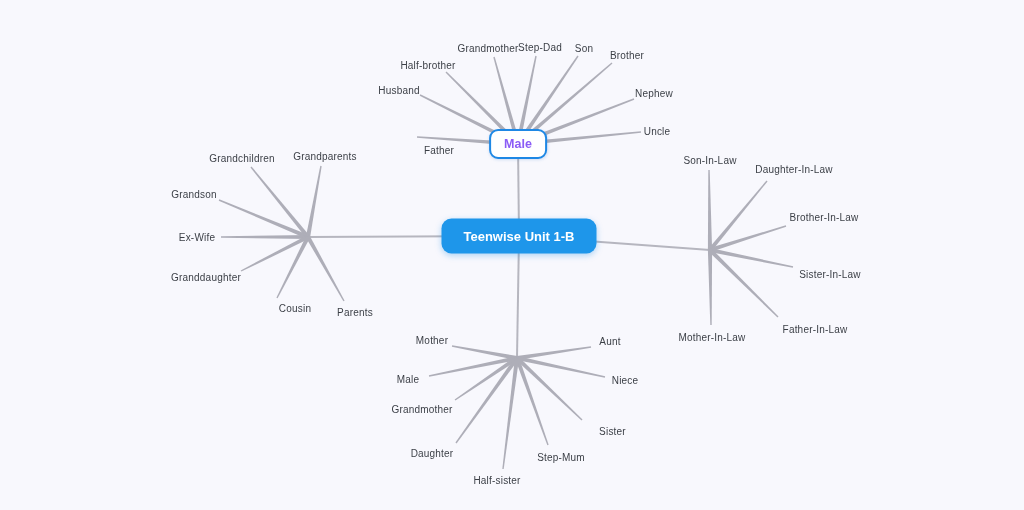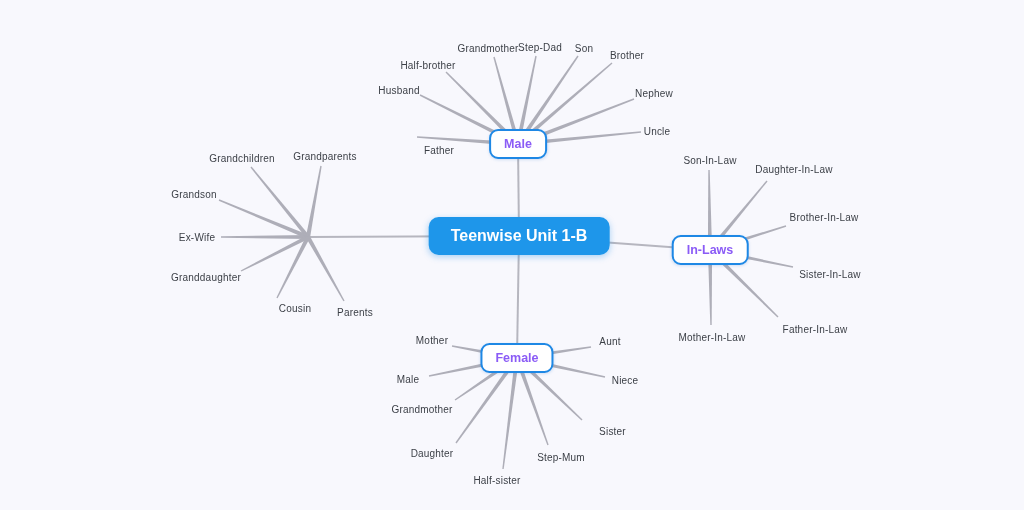--- a/index.html
+++ b/index.html
@@ -41,21 +41,21 @@
     cursor: pointer;
   }
 
   .root-node {
     position: absolute;
     z-index: 5;
     transform: translate(-50%, -50%);
     background: #1e96ea;
     border-radius: 10px;
     padding: 10px 22px;
-    font-size: 16px;
+    font-size: 13px;
     font-weight: 700;
     color: #ffffff;
     white-space: nowrap;
     box-shadow: 0 2px 6px rgba(30, 140, 230, 0.35);
     cursor: pointer;
   }
 </style>
 </head>
 <body>
 
@@ -107,22 +107,20 @@
       <polygon points="515.5505570490656,359.5195772872699 581.5168523496885,420.5065257624233 582.4831476503115,419.4934742375767 518.4494429509344,356.4804227127301" fill="#aeaeb8"></polygon>
       <polygon points="515.2938763680156,356.7756053935171 455.4312921226719,442.5918684645057 456.5687078773281,443.4081315354943 518.7061236319844,359.2243946064829" fill="#aeaeb8"></polygon>
       <polygon points="515.021828084667,358.70486585488874 547.3406093615557,445.2349552849629 548.6593906384443,444.7650447150371 518.978171915333,357.29513414511126" fill="#aeaeb8"></polygon>
       <polygon points="514.9165065119746,357.7372170375464 502.3055021706582,468.91240567918214 503.6944978293418,469.08759432081786 519.0834934880254,358.2627829624536" fill="#aeaeb8"></polygon>
     </g>
   </svg>
 
   <div class="root-node" style="left:519px; top:236px;">Teenwise Unit 1-B</div>
 
   <div class="branch-node" style="left:518px; top:144px;">Male</div>
-  <div class="branch-node" style="left:710px; top:250px;">In-Laws</div>
-  <div class="branch-node" style="left:517px; top:358px;">Female</div>
 
   <div class="leaf" style="left:398px; top:150px;margin-left:41px;">Father</div>
   <div class="leaf" style="left:399px; top:90px;">Husband</div>
   <div class="leaf" style="left:428px; top:65px;">Half-brother</div>
   <div class="leaf" style="left:488px; top:48px;">Grandmother</div>
   <div class="leaf" style="left:540px; top:47px;">Step-Dad</div>
   <div class="leaf" style="left:584px; top:48px;">Son</div>
   <div class="leaf" style="left:627px; top:55px;">Brother</div>
   <div class="leaf" style="left:654px; top:93px;">Nephew</div>
   <div class="leaf" style="left:657px; top:131px;">Uncle</div>

